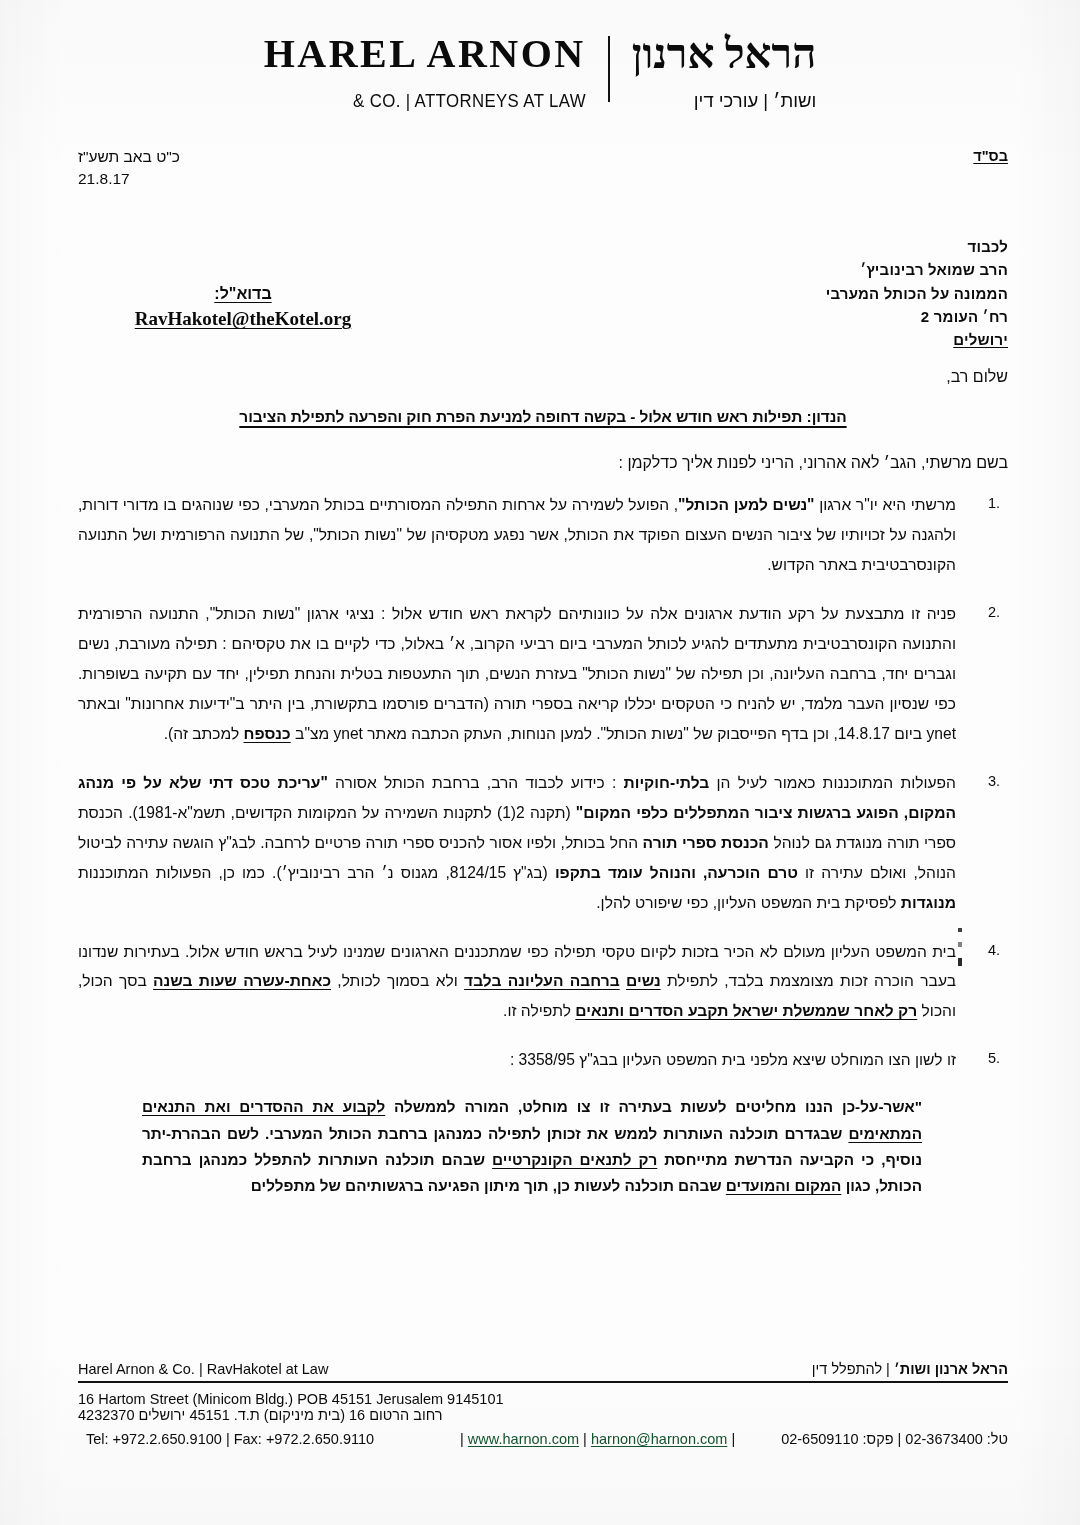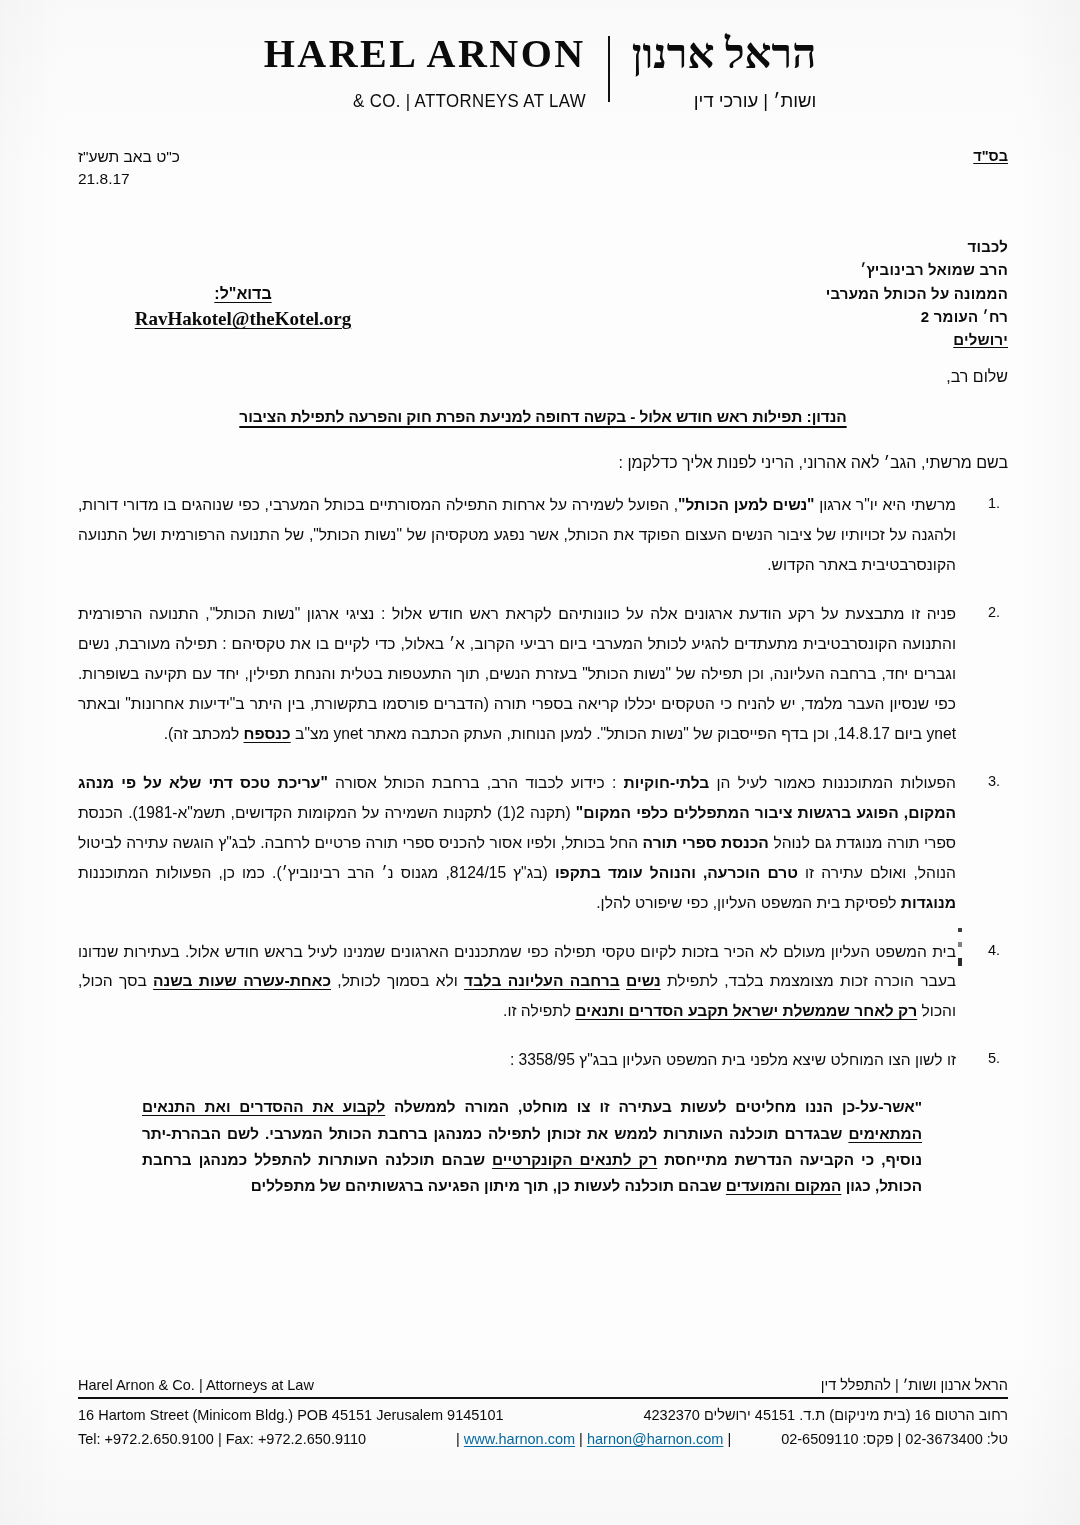--- a/index.html
+++ b/index.html
@@ -258,51 +258,53 @@
     padding-bottom: 4px;
   }
   .ft-en-name {
     font-size: 14.5px;
   }
   .ft-en-name .bold { font-weight: 400; }
   .ft-he-name {
     direction: rtl;
     font-size: 14.5px;
   }
-  .ft-he-name .bold { font-weight: 400; }
+  .ft-he-name .bold { font-weight: 700; }
   .footer-rule {
     height: 2px;
     background: #111;
     margin-bottom: 8px;
   }
   .footer-line {
     display: flex;
     justify-content: space-between;
     align-items: baseline;
     font-size: 14.5px;
     margin-top: 4px;
+    flex-direction: column;
   }
   .ft-left { direction: ltr; text-align: left; }
   .ft-right { direction: rtl; text-align: right; }
   .footer-line-2 {
     display: flex;
     justify-content: space-between;
     align-items: baseline;
     font-size: 14.5px;
     margin-top: 8px;
+    margin-left: 8px;
   }
   .ft-mid {
     direction: ltr;
     font-size: 14.5px;
     margin-left: 40px;
   }
   .ft-mid a, .ft-link {
     text-decoration: underline;
     text-underline-offset: 2px;
-    color: #0369a1;
+    color: #14532d;
   }
 </style>
 </head>
 <body>
 
 <div class="page">
 
   <header class="letterhead">
     <div class="lh-inner">
       <div class="lh-col lh-en">
@@ -357,21 +359,21 @@
     <div class="quote-block" id="quote-block"><span>"אשר-על-כן הננו מחליטים לעשות בעתירה זו צו מוחלט, המורה לממשלה </span><u><span>לקבוע את ההסדרים ואת התנאים המתאימים</span></u><span> שבגדרם תוכלנה העותרות לממש את זכותן לתפילה כמנהגן ברחבת הכותל המערבי.  לשם הבהרת-יתר נוסיף, כי הקביעה הנדרשת מתייחסת </span><u><span>רק לתנאים הקונקרטיים</span></u><span> שבהם תוכלנה העותרות להתפלל כמנהגן ברחבת הכותל, כגון </span><u><span>המקום והמועדים</span></u><span> שבהם תוכלנה לעשות כן, תוך מיתון הפגיעה ברגשותיהם של מתפללים</span></div>
 
   </main>
 
   <div class="speck"></div>
   <div class="scan-noise"></div>
 
   <footer class="footer">
     <div class="footer-top">
       <div class="ft-en-name">
-        <span class="bold">Harel Arnon &amp; Co.</span><span> | Attorneys at Law</span>
+        <span class="bold">Harel Arnon &amp; Co.</span><span> | RavHakotel at Law</span>
       </div>
       <div class="ft-he-name">
         <span class="bold">הראל ארנון ושות׳</span><span> | להתפלל דין</span>
       </div>
     </div>
     <div class="footer-rule"></div>
 
     <div class="footer-line">
       <div class="ft-left">16 Hartom Street (Minicom Bldg.) POB 45151 Jerusalem 9145101</div>
       <div class="ft-right">רחוב הרטום 16 (בית מיניקום) ת.ד. 45151 ירושלים 4232370</div>

